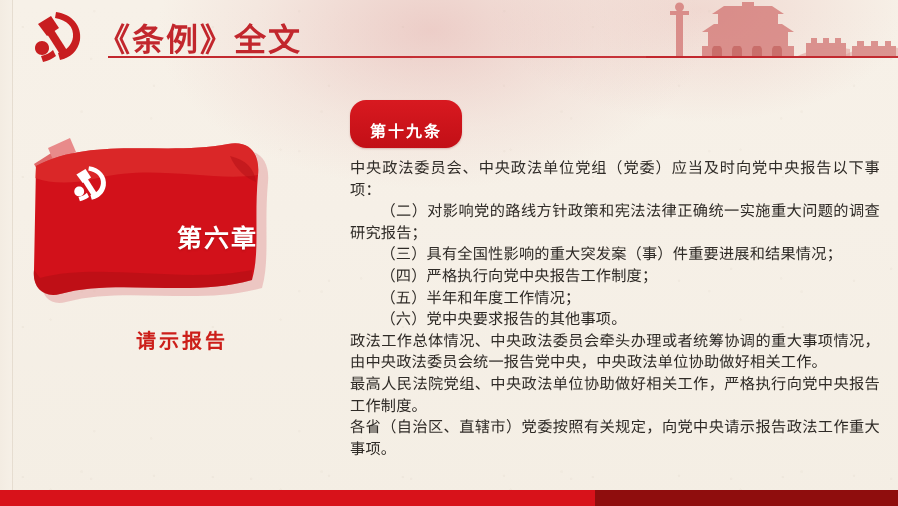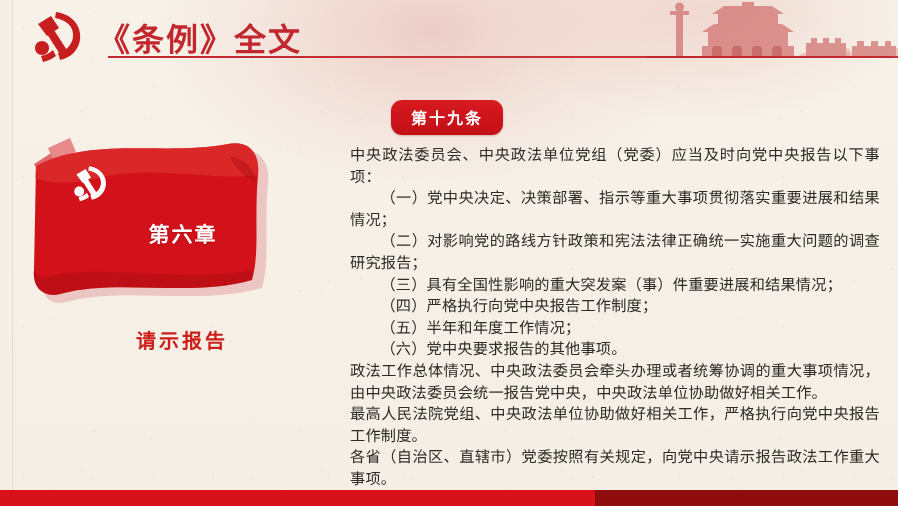--- a/index.html
+++ b/index.html
@@ -93,23 +93,23 @@
   }
   .flag-svg {
     position: absolute;
     left: 0; top: 0;
     width: 266px; height: 212px;
   }
   .flag-chapter {
     position: absolute;
     left: 86px; top: 98px;
     width: 150px;
-    text-align: center;
+    text-align: right;
     font-family: "Liberation Sans", "DejaVu Sans", sans-serif;
-    font-size: 21px;
+    font-size: 25px;
     font-weight: bold;
     letter-spacing: 2px;
     color: #ffffff;
     text-shadow: 0 1px 2px rgba(120,10,10,0.35);
   }
   .flag-caption {
     position: absolute;
     left: 60px; top: 205px;
     width: 200px;
     text-align: center;
@@ -121,30 +121,29 @@
   }
 
   
   .content {
     position: absolute;
     left: 350px; top: 100px;
     width: 530px;
   }
   .article-badge {
     display: inline-block;
-    padding: 5px 20px 6px;
-    border-radius: 11px;
+    padding: 18px 20px 6px;
+    border-radius: 16px;
     background: linear-gradient(180deg, #d81920 0%, #c20f16 100%);
     color: #fff;
     font-size: 16px;
     font-weight: bold;
     letter-spacing: 2px;
     font-family: "Liberation Sans", "DejaVu Sans", sans-serif;
     box-shadow: 0 1px 2px rgba(140,20,20,0.25);
-    margin-left: 41px;
   }
   .body-text {
     margin-top: 9px;
     font-family: "Liberation Serif", "DejaVu Serif", serif;
     font-size: 15.2px;
     line-height: 21.6px;
     color: #2f2b27;
     letter-spacing: 0.2px;
   }
   .body-text p {
@@ -273,21 +272,20 @@
     </span>
 
     <div class="flag-chapter">第六章</div>
     <div class="flag-caption" style="color: rgb(204, 31, 26);">请示报告</div>
   </div>
 
   <div class="content">
     <div class="article-badge">第十九条</div>
     <div class="body-text" style="color: rgb(47, 43, 39);">
         <p>中央政法委员会、中央政法单位党组（党委）应当及时向党中央报告以下事项：</p>
-        <p class="indent">（一）党中央决定、决策部署、指示等重大事项贯彻落实重要进展和结果情况；</p>
         <p class="indent">（二）对影响党的路线方针政策和宪法法律正确统一实施重大问题的调查研究报告；</p>
         <p class="indent">（三）具有全国性影响的重大突发案（事）件重要进展和结果情况；</p>
         <p class="indent">（四）严格执行向党中央报告工作制度；</p>
         <p class="indent">（五）半年和年度工作情况；</p>
         <p class="indent">（六）党中央要求报告的其他事项。</p>
         <p>政法工作总体情况、中央政法委员会牵头办理或者统筹协调的重大事项情况，由中央政法委员会统一报告党中央，中央政法单位协助做好相关工作。</p>
         <p>最高人民法院党组、中央政法单位协助做好相关工作，严格执行向党中央报告工作制度。</p>
         <p>各省（自治区、直辖市）党委按照有关规定，向党中央请示报告政法工作重大事项。</p>
       </div>
   </div>

